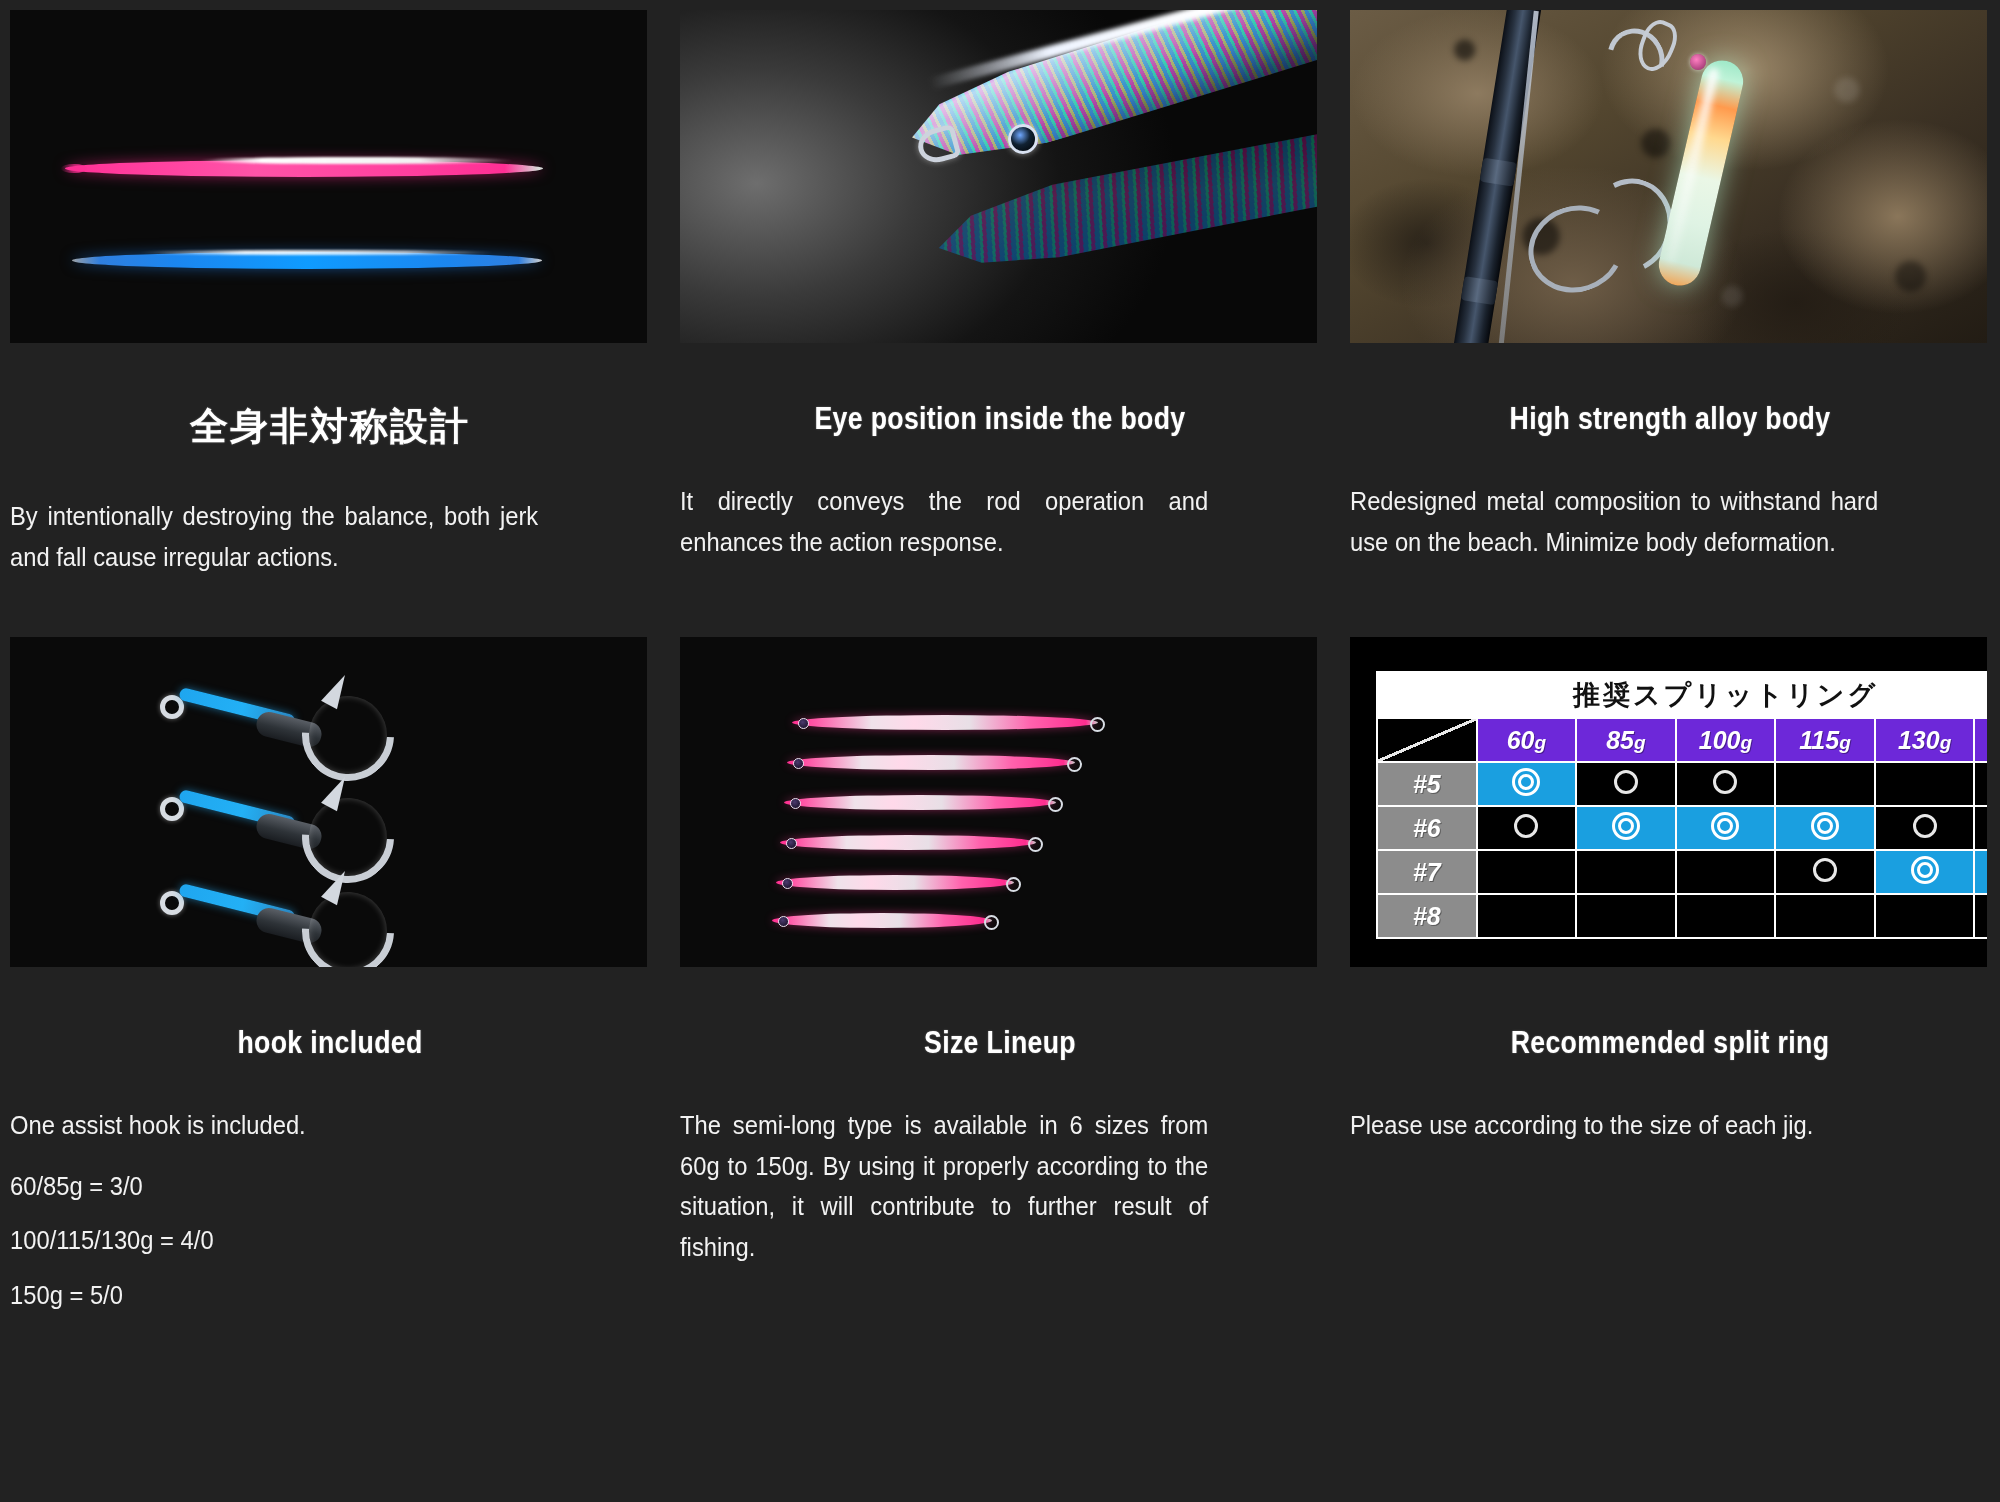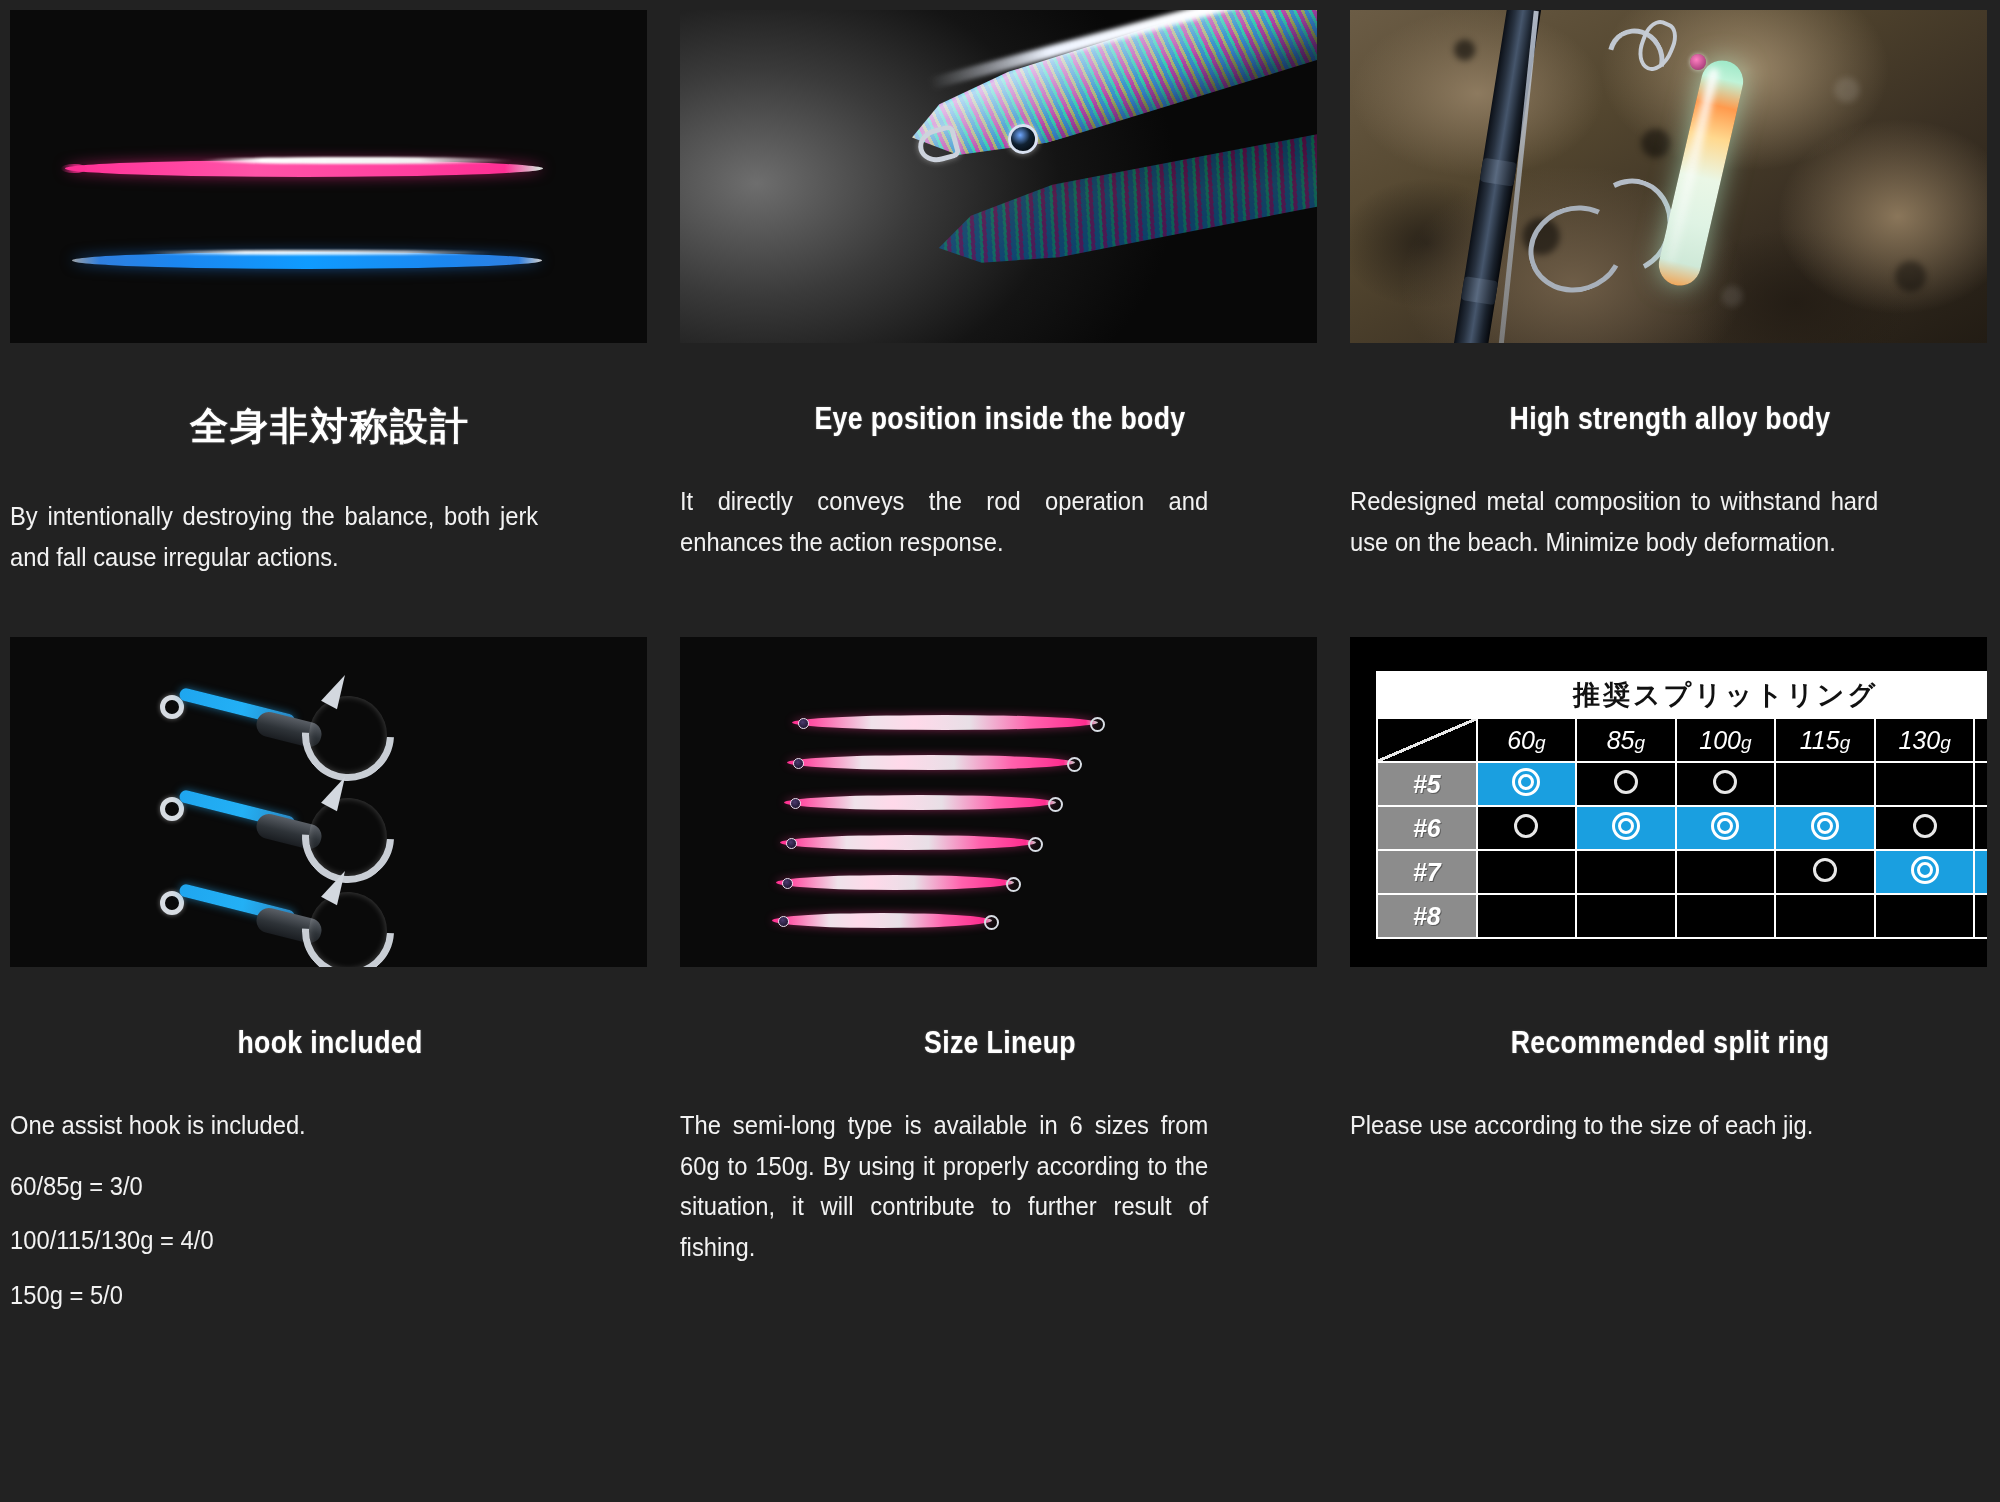--- a/index.html
+++ b/index.html
@@ -340,24 +340,24 @@
   .sr-corner {
     background: #000000;
     width: 77px; height: 44px;
     position: relative;
   }
   .sr-corner .diag {
     position: absolute; left: 0; top: 0; width: 100%; height: 100%;
     background: linear-gradient(to bottom right, transparent calc(50% - 1.5px), #e9e9e9 calc(50% - 1.5px), #e9e9e9 calc(50% + 1.5px), transparent calc(50% + 1.5px));
   }
   .sr-colhead {
-    background: #000000;
+    background: #6d28d9;
     color: #ffffff;
     font-style: italic;
-    font-weight: 400;
+    font-weight: 700;
     font-size: 25px;
     height: 44px;
     text-shadow: 1px 1px 0 rgba(0,0,0,.35);
   }
   .sr-colhead .g { font-size: 19px; }
   .sr-rowhead {
     background: #8c8c8c;
     color: #ffffff;
     font-style: italic;
     font-weight: 700;

